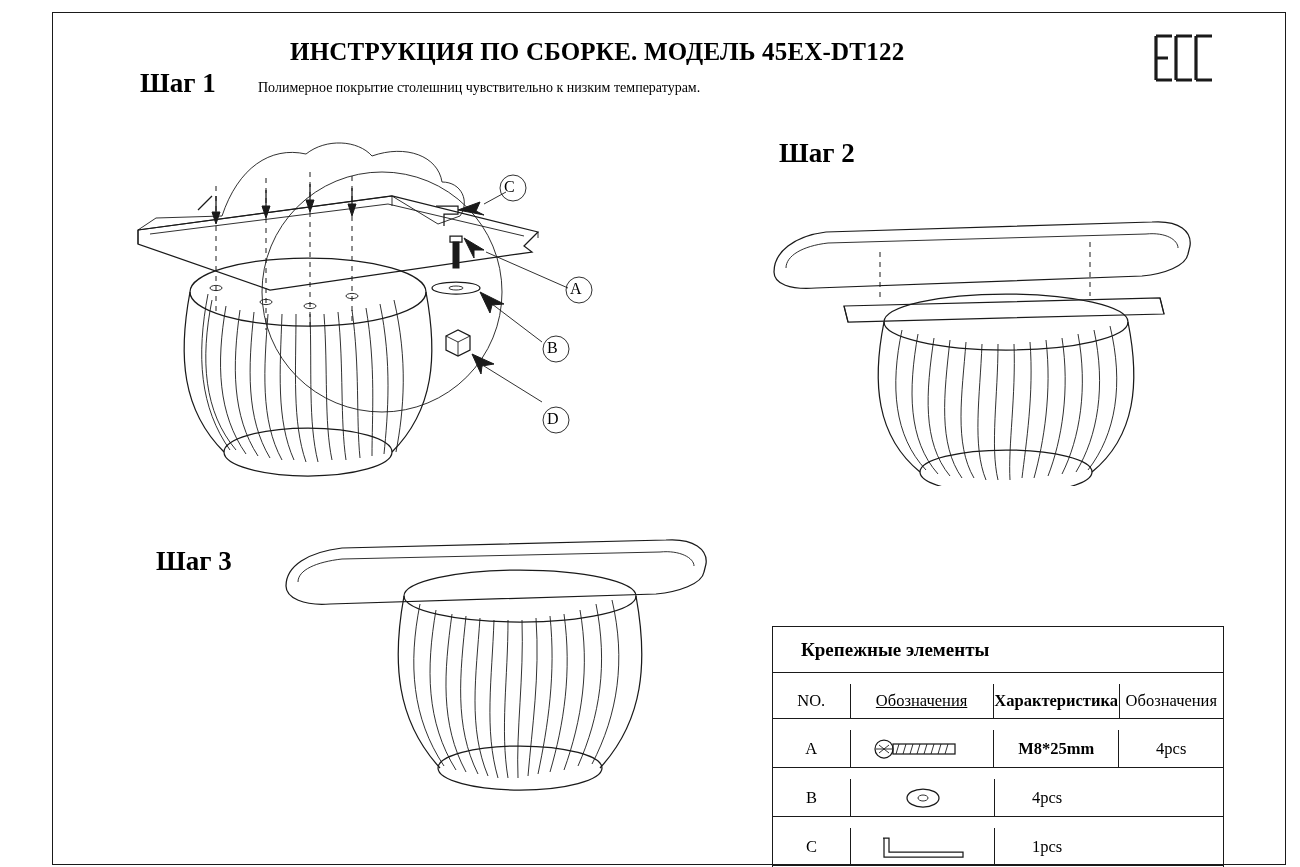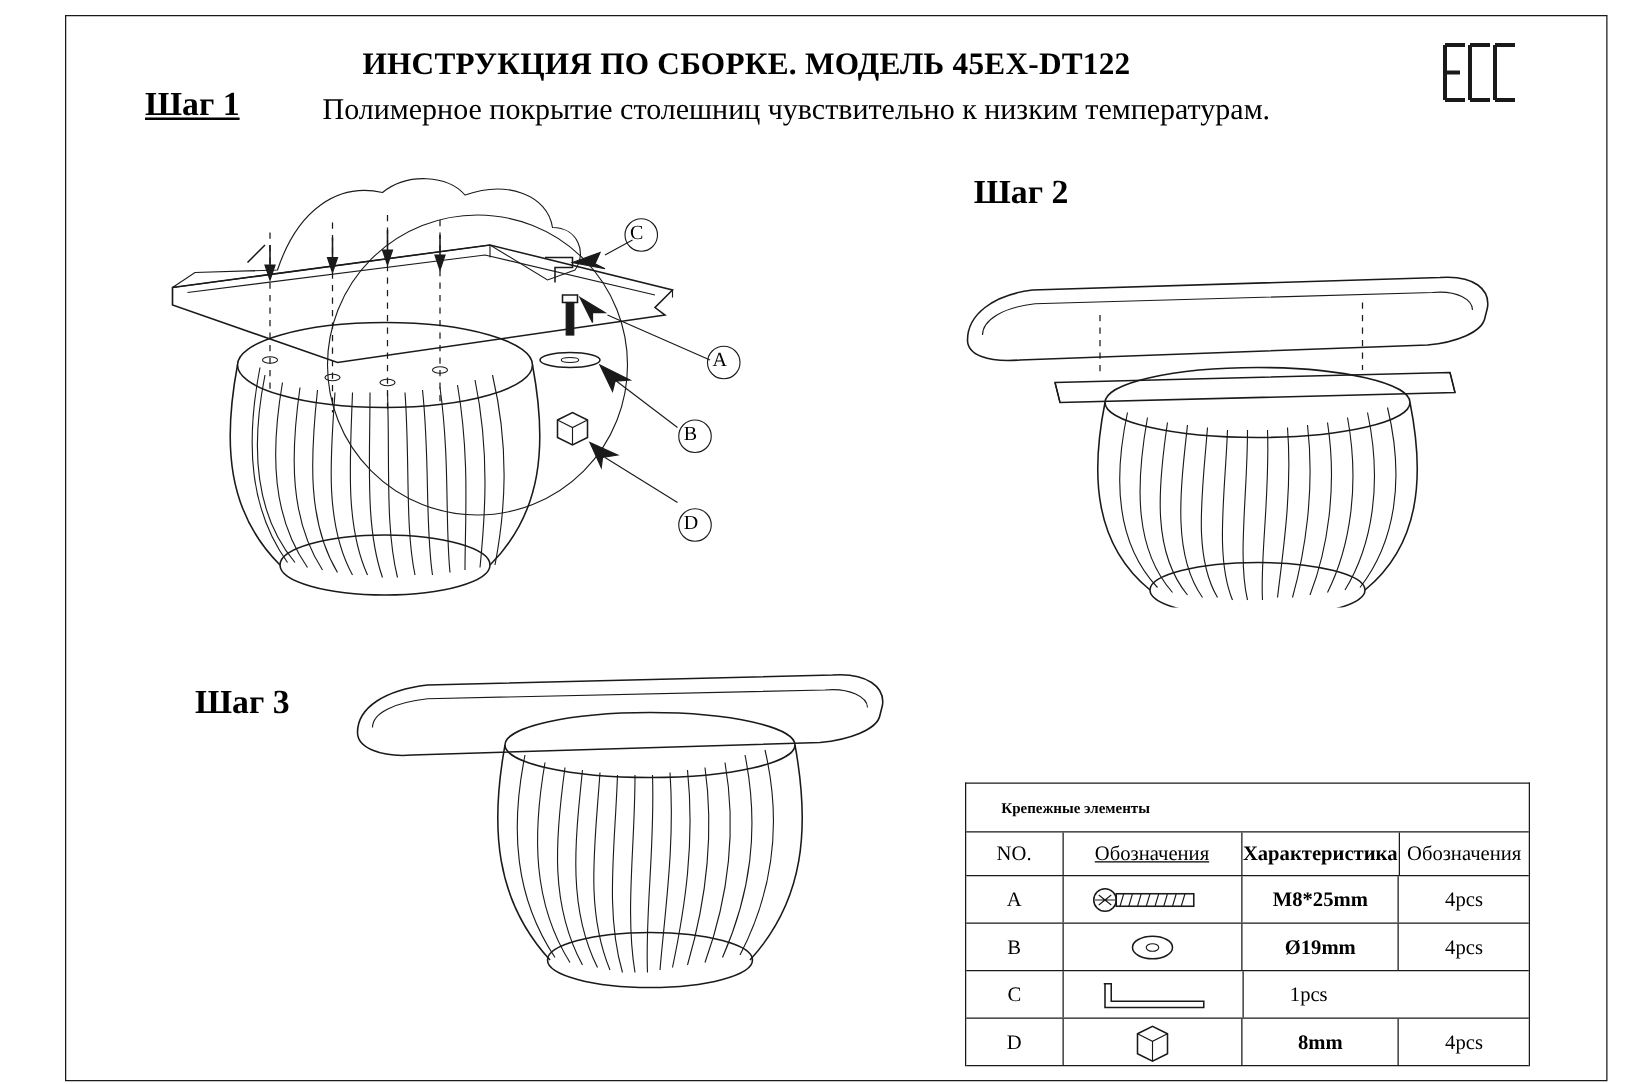--- a/index.html
+++ b/index.html
@@ -35,29 +35,29 @@
     font-weight: bold;
     letter-spacing: 0.2px;
     white-space: nowrap;
     margin-left: 32px;
   }
   .warn {
     position: absolute;
     left: 258px;
     top: 76px;
     width: 840px;
-    font-size: 24px;
+    font-size: 14px;
     line-height: 24px;
   }
   .step-label {
     position: absolute;
     font-size: 27px;
     font-weight: bold;
   }
-  #step1-label { left: 116px; top: 68px; text-decoration: underline; }
+  #step1-label { left: 140px; top: 68px; }
   #step2-label { left: 779px; top: 138px; }
   #step3-label { left: 156px; top: 546px; }
 
   .eac {
     position: absolute;
     left: 1152px;
     top: 32px;
     width: 62px;
     height: 52px;
   }
@@ -78,29 +78,30 @@
   .parts-table {
     position: absolute;
     left: 772px;
     top: 626px;
     width: 452px;
     border: 1.3px solid #1a1a1a;
     border-bottom: none;
     box-sizing: border-box;
   }
   .pt-title {
-    font-size: 12px;
+    font-size: 19px;
     font-weight: bold;
     padding: 12px 0 11px 28px;
     border-bottom: 1.3px solid #1a1a1a;
   }
   .pt-row {
     display: flex;
     border-bottom: 1.3px solid #1a1a1a;
     align-items: center;
+    margin-top: 11px;
   }
   .pt-cell {
     display: flex;
     align-items: center;
     justify-content: center;
     font-size: 16.5px;
     box-sizing: border-box;
     border-right: 1.3px solid #1a1a1a;
     padding: 4px 2px;
   }
@@ -337,21 +338,20 @@
     </div>
 
     <div class="pt-row pt-body">
       <div class="pt-cell c-no">B</div>
       <div class="pt-cell c-sym">
         <svg class="sym-svg" viewBox="0 0 120 34">
           <ellipse class="ln" cx="60" cy="17" rx="16" ry="9"></ellipse>
           <ellipse class="ln-thin" cx="60" cy="17" rx="5" ry="3"></ellipse>
         </svg>
       </div>
-      <div class="pt-cell c-chr">Ø19mm</div>
       <div class="pt-cell c-qty">4pcs</div>
     </div>
 
     <div class="pt-row pt-body">
       <div class="pt-cell c-no">C</div>
       <div class="pt-cell c-sym">
         <svg class="sym-svg" viewBox="0 0 120 34">
           <path class="ln" d="M20,8 L26,8 L26,22 L100,22 L100,27 L21,27 L21,8 Z"></path>
         </svg>
       </div>

